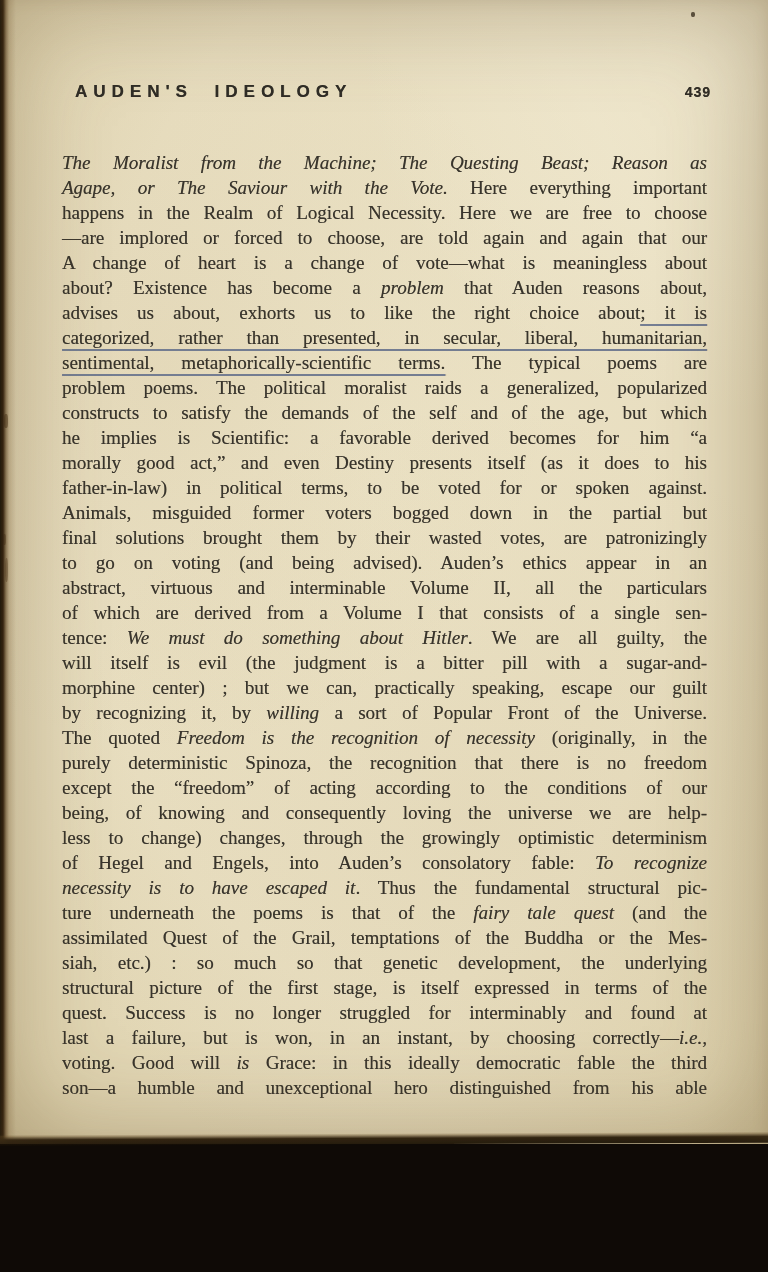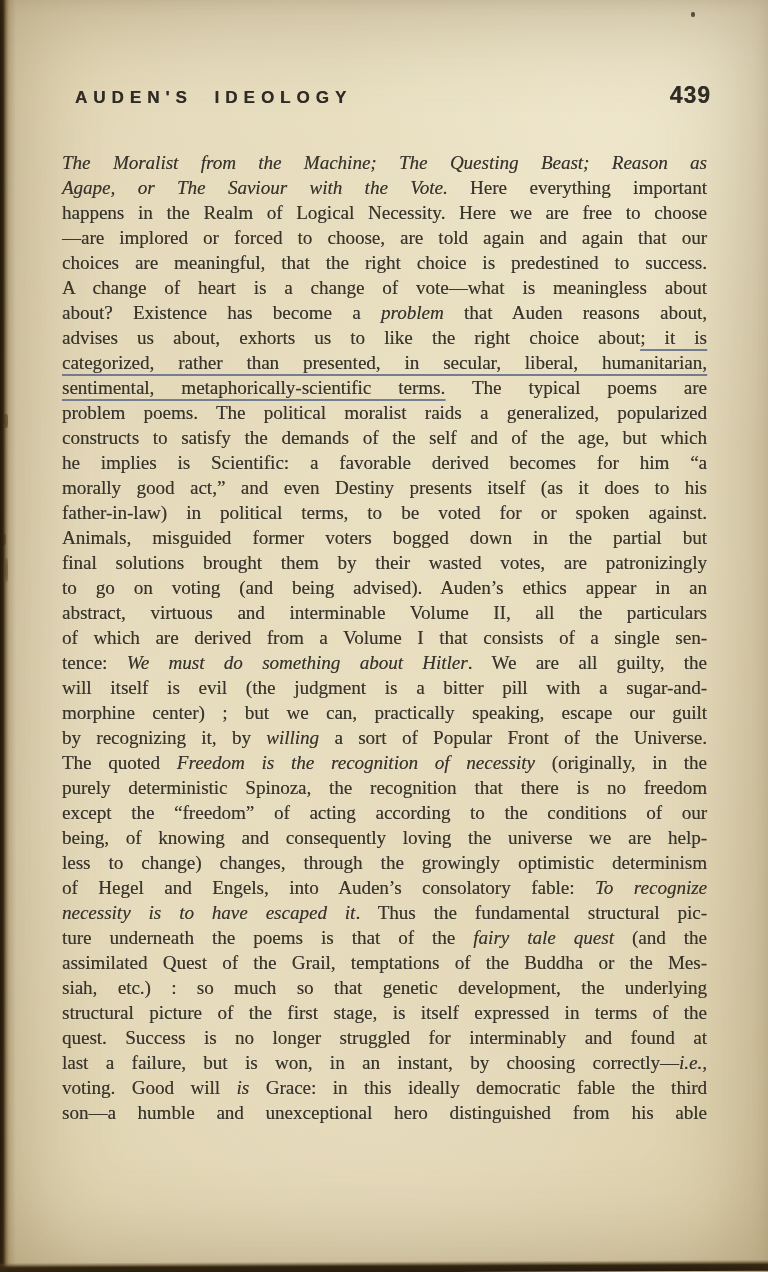--- a/index.html
+++ b/index.html
@@ -6,21 +6,21 @@
     margin: 0;
     padding: 0;
     width: 768px;
     height: 1272px;
     background: #0f0a06;
     overflow: hidden;
   }
   .page {
     position: relative;
     width: 768px;
-    height: 1272px;
+    height: 1144px;
     background:
       radial-gradient(circle at 95% 4%, rgba(250,245,226,0.5), rgba(250,245,226,0) 28%),
       radial-gradient(circle at 22% 32%, rgba(150,118,62,0.06), rgba(150,118,62,0) 40%),
       radial-gradient(circle at 62% 72%, rgba(150,118,62,0.06), rgba(150,118,62,0) 45%),
       radial-gradient(ellipse at 50% 42%, #ece3c6 0%, #e8dec0 55%, #ded2ae 88%, #d6c9a2 100%);
     font-family: "Liberation Serif", "DejaVu Serif", serif;
     color: #38342c;
   }
   .vignette {
     position: absolute; inset: 0; pointer-events: none;
@@ -52,21 +52,21 @@
     font-weight: bold;
     color: #2f2c26;
   }
   .running-head {
     font-size: 17px;
     letter-spacing: 6px;
     word-spacing: 11px;
     text-shadow: 0.3px 0 0 rgba(47,44,38,0.7);
   }
   .page-number {
-    font-size: 23px;
+    font-size: 14px;
     letter-spacing: 1px;
     text-shadow: 0.3px 0 0 rgba(47,44,38,0.7);
   }
 
   .textblock {
     position: absolute;
     top: 150px; left: 62px; width: 645px;
   }
   .line {
     font-size: 19px;
@@ -95,21 +95,20 @@
   <div class="header">
     <div class="running-head">AUDEN'S IDEOLOGY</div>
     <div class="page-number">439</div>
   </div>
 
   <div class="textblock" id="textblock">
       <div class="line"><span class="it">The Moralist from the Machine; The Questing Beast; Reason as</span></div>
       <div class="line"><span class="it">Agape, or The Saviour with the Vote.</span><span> Here everything important</span></div>
       <div class="line"><span>happens in the Realm of Logical Necessity. Here we are free to choose</span></div>
       <div class="line"><span>—are implored or forced to choose, are told again and again that our</span></div>
-      <div class="line"><span>choices are meaningful, that the right choice is predestined to success.</span></div>
       <div class="line"><span>A change of heart is a change of vote—what is meaningless about</span></div>
       <div class="line"><span>about? Existence has become a </span><span class="it">problem</span><span> that Auden reasons about,</span></div>
       <div class="line"><span>advises us about, exhorts us to like the right choice about</span><span class="pen">; it is</span></div>
       <div class="line"><span class="pen">categorized, rather than presented, in secular, liberal, humanitarian,</span></div>
       <div class="line"><span class="pen">sentimental, metaphorically-scientific terms.</span><span> The typical poems are</span></div>
       <div class="line"><span>problem poems. The political moralist raids a generalized, popularized</span></div>
       <div class="line"><span>constructs to satisfy the demands of the self and of the age, but which</span></div>
       <div class="line"><span>he implies is Scientific: a favorable derived becomes for him “a</span></div>
       <div class="line"><span>morally good act,” and even Destiny presents itself (as it does to his</span></div>
       <div class="line"><span>father-in-law) in political terms, to be voted for or spoken against.</span></div>

